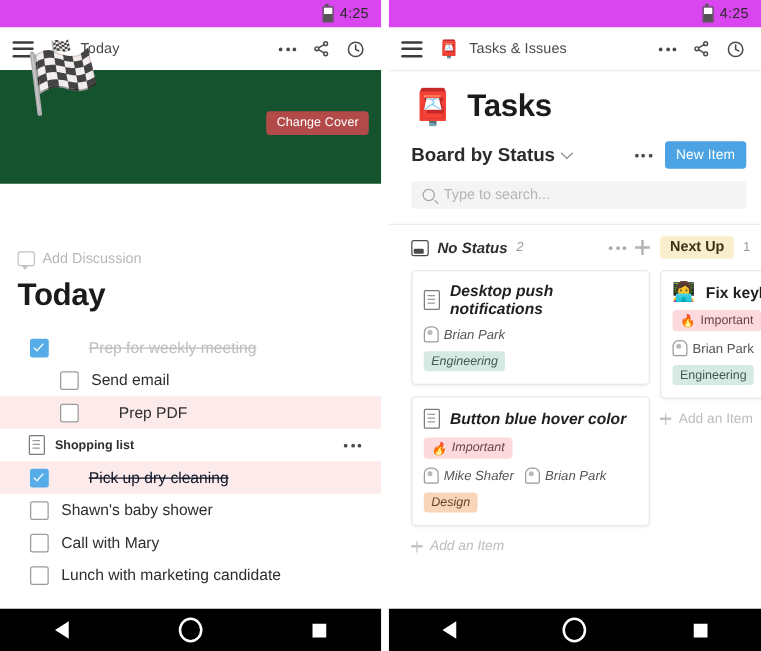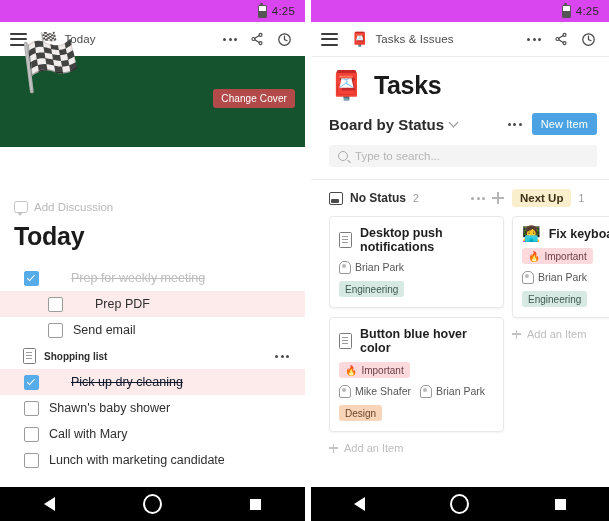--- a/index.html
+++ b/index.html
@@ -71,21 +71,21 @@
     cursor:pointer;margin-left:10px;letter-spacing:.1px;}
   .searchbar{margin:10px 12px 0 18px;height:22px;background:#f4f4f4;border-radius:3px;
     display:flex;align-items:center;gap:7px;padding:0 9px;cursor:text;}
   .mag{width:8px;height:8px;border:1.4px solid #a8a8a8;border-radius:50%;position:relative;flex:none;}
   .mag:after{content:"";position:absolute;right:-3.5px;bottom:-2.5px;width:4px;height:1.4px;
     background:#a8a8a8;transform:rotate(45deg);}
   .search-ph{font-size:11.5px;color:#b5b5b5;}
   .cols-sep{height:1px;background:#ececec;margin-top:12px;}
 
   .cols{display:flex;gap:8px;padding-left:18px;padding-top:9px;}
-  .col{width:175px;flex:none;}
+  .col{width:191px;flex:none;font-style:italic;}
   .col2{width:135px;flex:none;}
   .col-head{display:flex;align-items:center;gap:7px;height:18px;}
   .ns-ico{width:12px;height:11px;border:1.5px solid #4a4a4a;border-radius:2px;position:relative;flex:none;}
   .ns-ico:after{content:"";position:absolute;left:1px;bottom:1px;width:8px;height:3.5px;background:#4a4a4a;border-radius:1px;}
   .col-name{font-size:12px;color:#2e2e2e;font-weight:600;}
   .col-count{font-size:10.5px;color:#9a9a9a;}
   .chip{font-size:11.5px;padding:3px 8px;border-radius:3px;background:#faefcc;color:#3d3118;font-weight:600;}
   .plus{width:12px;height:12px;position:relative;cursor:pointer;}
   .plus:before,.plus:after{content:"";position:absolute;background:#b5b5b5;}
   .plus:before{left:5px;top:0;width:1.6px;height:12px;}
@@ -93,21 +93,21 @@
 
   .card{background:#fff;border:1px solid #e8e8e8;border-radius:4px;padding:9px 9px 10px;
     margin-top:9px;box-shadow:0 1px 2px rgba(0,0,0,.05);}
   .card-title{display:flex;align-items:center;gap:8px;font-size:12.5px;color:#1f1f1f;font-weight:600;}
   .card-emoji{font-size:15px;line-height:1;}
   .tag{display:inline-flex;align-items:center;gap:4px;font-size:10px;padding:2.5px 6px;border-radius:3px;margin-top:7px;}
   .tag-important{background:#fbd9dd;color:#6d4046;}
   .tag-eng{background:#d6e9e2;color:#3f5a51;}
   .tag-design{background:#f8d4b8;color:#6b4427;}
   .people{display:flex;align-items:center;gap:9px;margin-top:7px;flex-wrap:wrap;}
-  .person{display:flex;gap:4px;font-size:10.5px;color:#555;}
+  .person{display:flex;align-items:center;gap:4px;font-size:10.5px;color:#555;}
   .ava{width:10px;height:11px;border:1.3px solid #9a9a9a;border-radius:5px 5px 2px 2px;position:relative;flex:none;}
   .ava:after{content:"";position:absolute;left:2.2px;top:2px;width:4px;height:4px;border-radius:50%;background:#b9b9b9;}
   .add-item{display:flex;align-items:center;gap:6px;margin-top:10px;color:#bdbdbd;font-size:11px;cursor:pointer;}
   .plus-sm{width:9px;height:9px;position:relative;}
   .plus-sm:before,.plus-sm:after{content:"";position:absolute;background:#c3c3c3;}
   .plus-sm:before{left:3.7px;top:0;width:1.5px;height:9px;}
   .plus-sm:after{top:3.7px;left:0;height:1.5px;width:9px;}
 
   
   .navbar{position:absolute;bottom:0;left:0;right:0;height:34px;background:#000;
@@ -174,28 +174,28 @@
       </div>
       <div class="page-title">Today</div>
 
       <div>
         <div class="task hl" style="background:transparent;margin:0;padding-left:10px;">
           <div class="cbox done"></div>
           <span class="done-txt" style="color:#bdbdbd;text-decoration:line-through;">Prep for weekly meeting</span>
         </div>
 
 
+        <div class="task indent">
+          <div class="cbox"></div>
+          <span>Send email</span>
+        </div>
+
         <div class="task indent hl">
           <div class="cbox"></div>
           <span>Prep PDF</span>
-        </div>
-
-        <div class="task indent">
-          <div class="cbox"></div>
-          <span>Send email</span>
         </div>
 
         <div class="doc-row">
           <div class="doc-ico"></div>
           <span>Shopping list</span>
           <div class="row-spacer"></div>
           <div class="dots" style="margin-right:2px;">
               <i></i>
               <i></i>
               <i></i>

